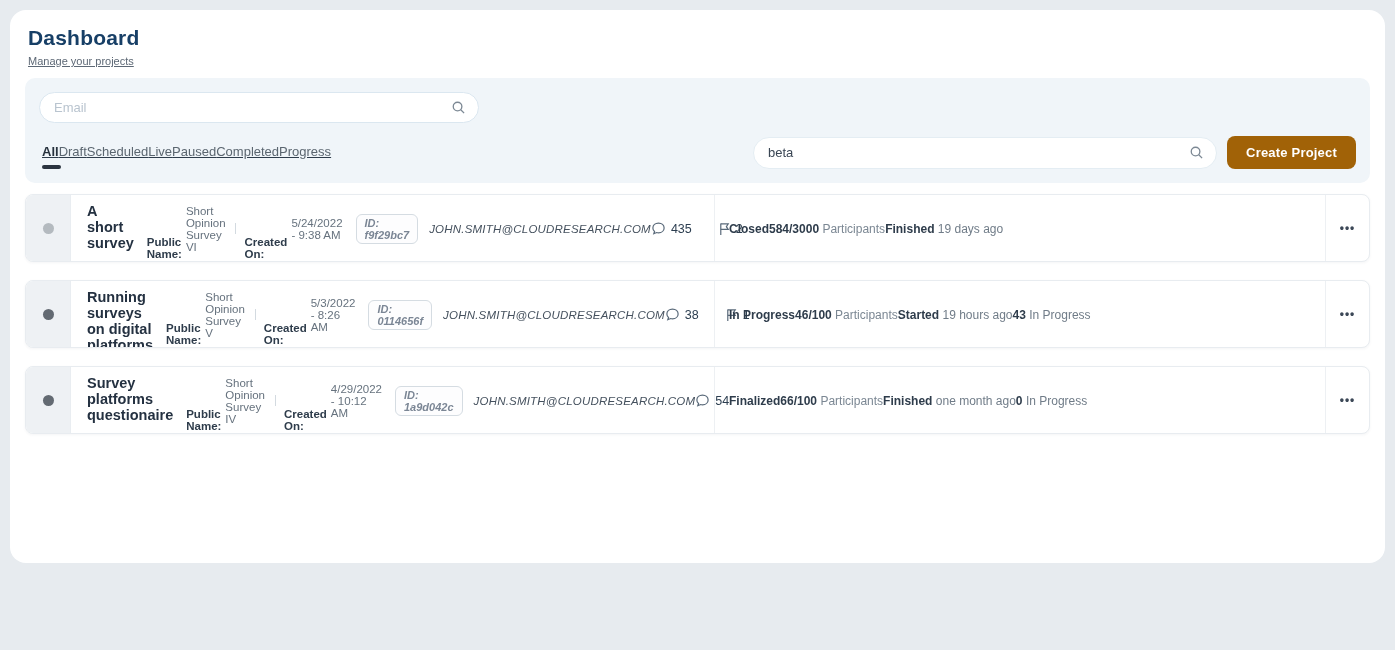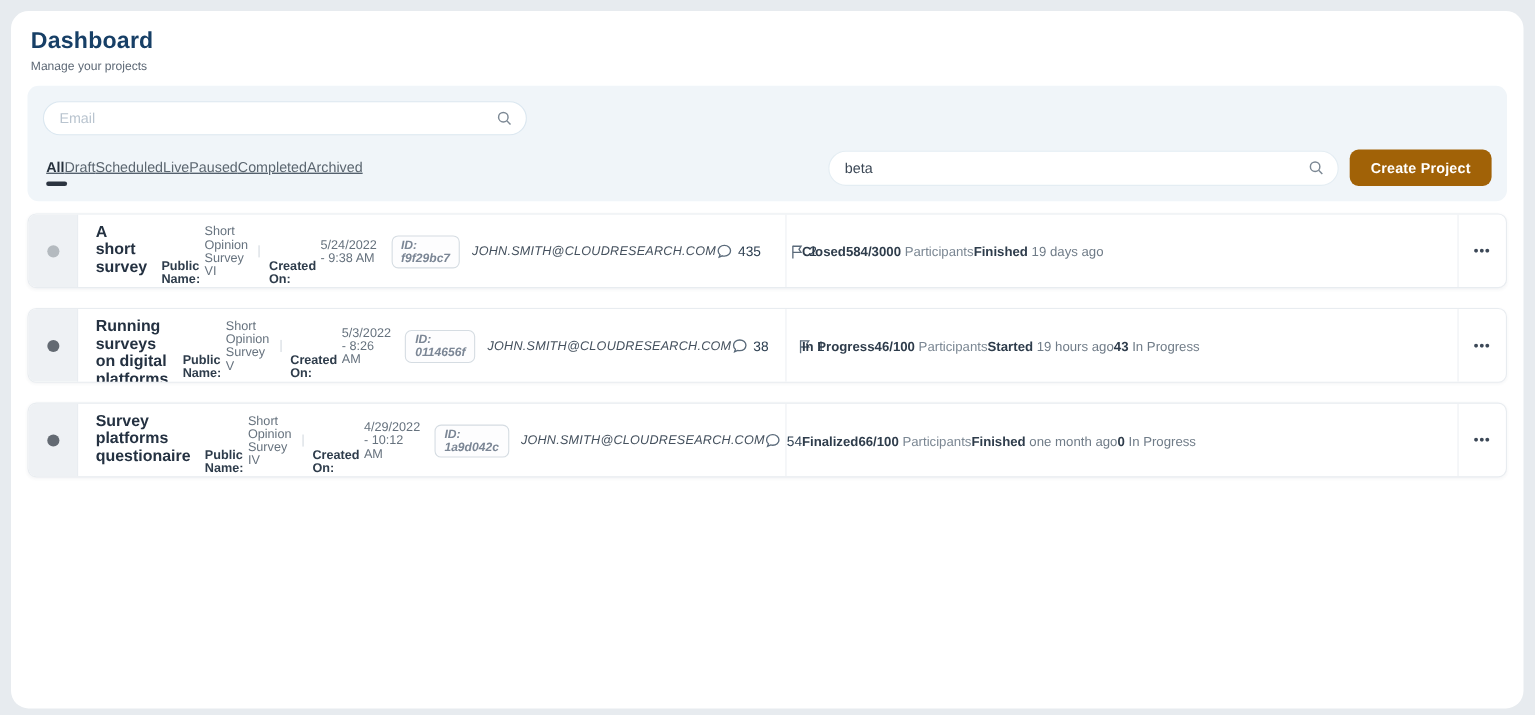--- a/index.html
+++ b/index.html
@@ -4,26 +4,26 @@
 <style>
   * { margin:0; padding:0; box-sizing:border-box; }
   html,body { width:1395px; height:650px; }
   body {
     background:#e7ebef;
     font-family:"Liberation Sans", sans-serif;
     color:#2e3c4b;
     overflow:hidden;
   }
   .app {
-    position:absolute; left:10px; top:10px; width:1375px; height:634px;
+    position:absolute; left:10px; top:10px; width:1375px; height:553px;
     background:#ffffff; border-radius:16px; padding:16px 15px 0 15px;
   }
   
   .page-title { font-size:21px; font-weight:bold; color:#173f66; letter-spacing:.2px; padding-left:3px; }
-  .page-subtitle { font-size:11px; color:#5d6875; margin-top:5px; padding-left:3px; }
+  .page-subtitle { font-size:11px; color:#5d6875; margin-top:5px; padding-left:3px;text-decoration:underline; }
 
   
   .filter-panel {
     margin-top:11px; background:#f0f5f9; border-radius:10px;
     padding:14px 14px 14px 14px;
   }
   .pill-input {
     display:flex; align-items:center; background:#fff;
     border:1px solid #dbe7f0; border-radius:17px; height:31px;
     padding:0 12px 0 14px;
@@ -118,21 +118,21 @@
     </div>
 
     <div class="row2">
       <div class="tabs">
         <span class="tab active">All</span>
         <span class="tab">Draft</span>
         <span class="tab">Scheduled</span>
         <span class="tab">Live</span>
         <span class="tab">Paused</span>
         <span class="tab">Completed</span>
-        <span class="tab">Archived</span>
+        <span class="tab">Progress</span>
       </div>
       <div class="spacer"></div>
       <div class="pill-input beta-wrap">
         <input type="text" value="beta" style="">
         <span class="search-icon">
           <svg width="15" height="15" viewBox="0 0 16 16" fill="none" stroke="#7c8894" stroke-width="1.4">
             <circle cx="7" cy="7" r="4.6"></circle>
               <line x1="10.4" y1="10.4" x2="14" y2="14"></line>
           </svg>
         </span>

